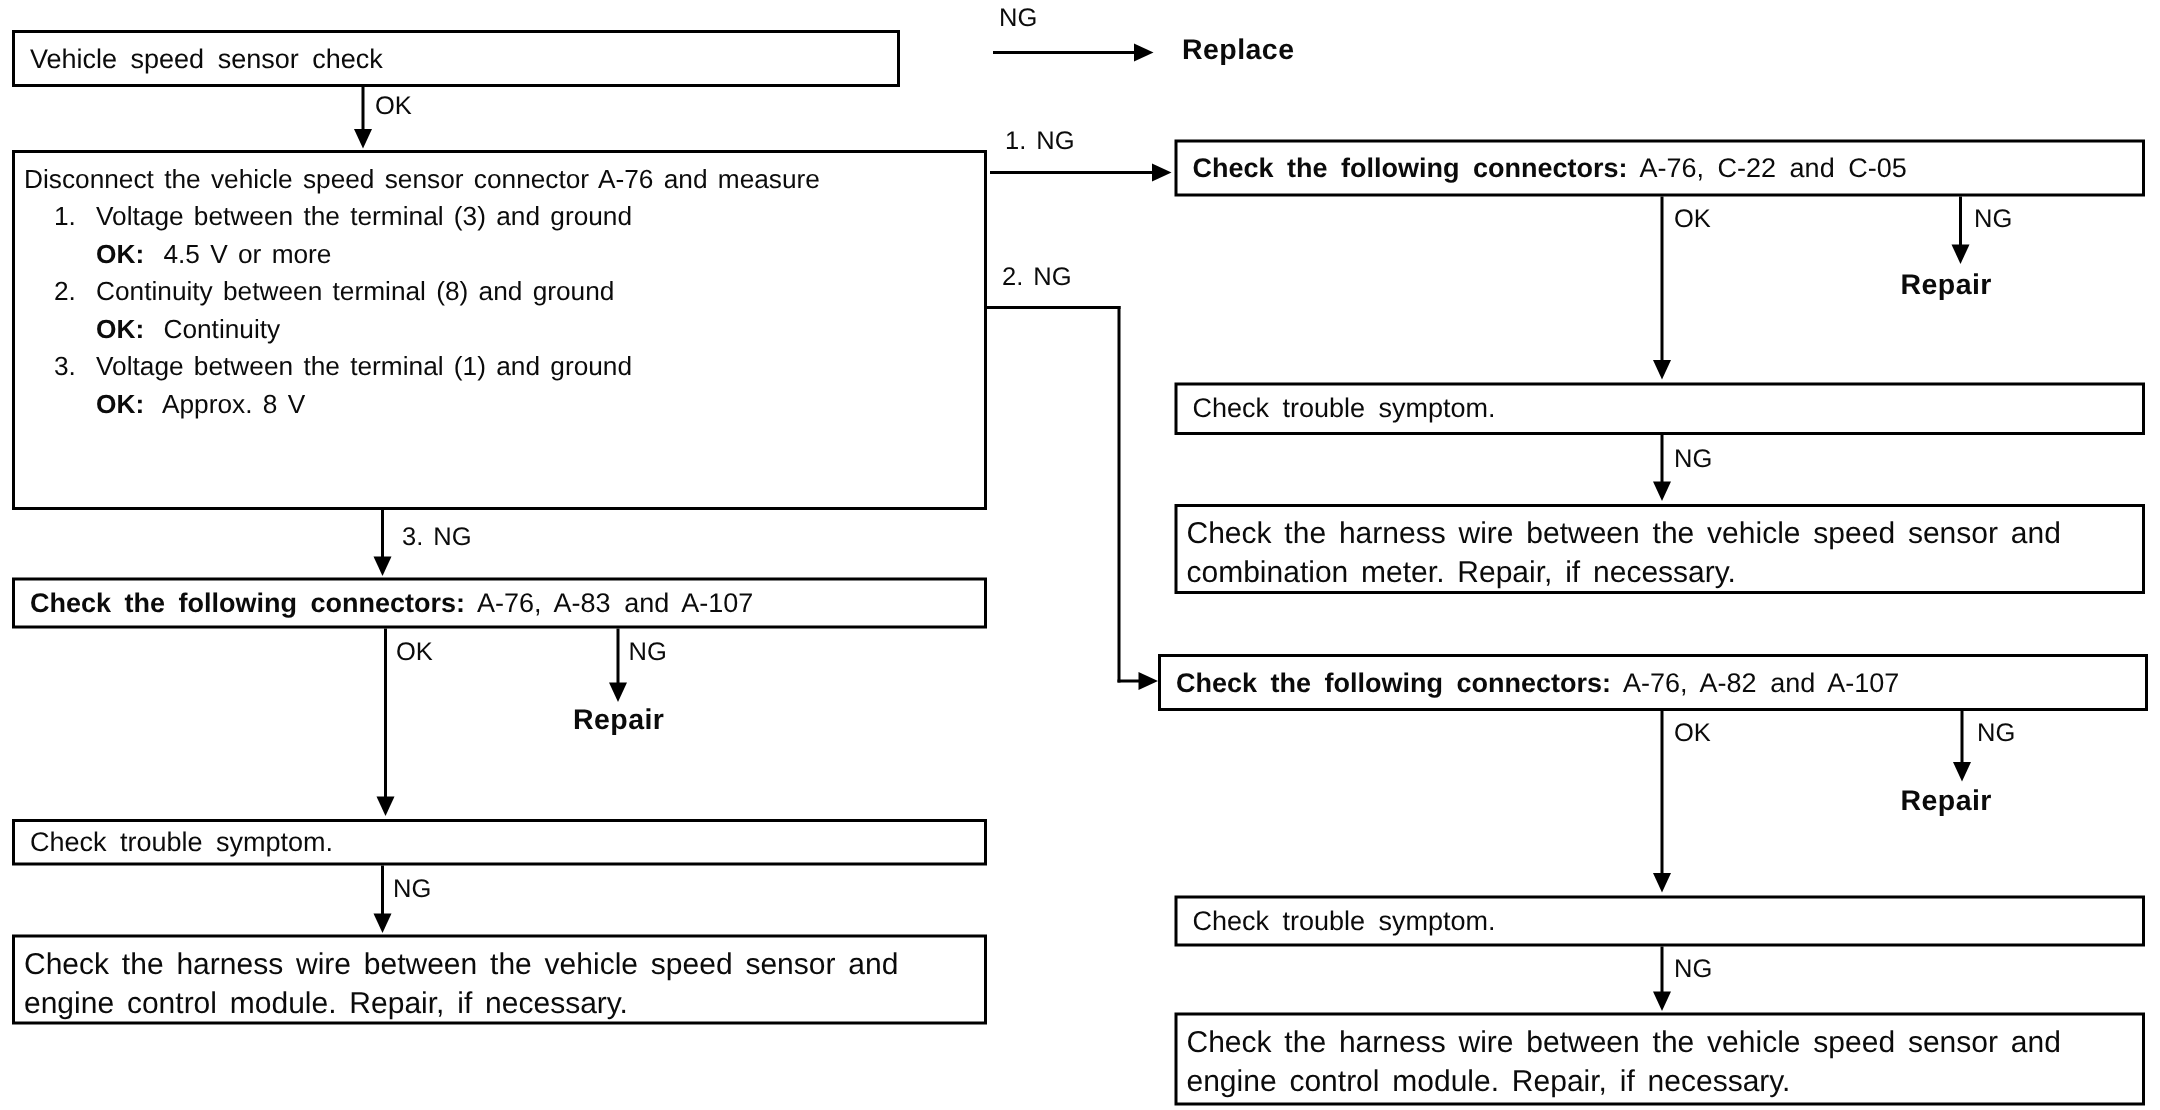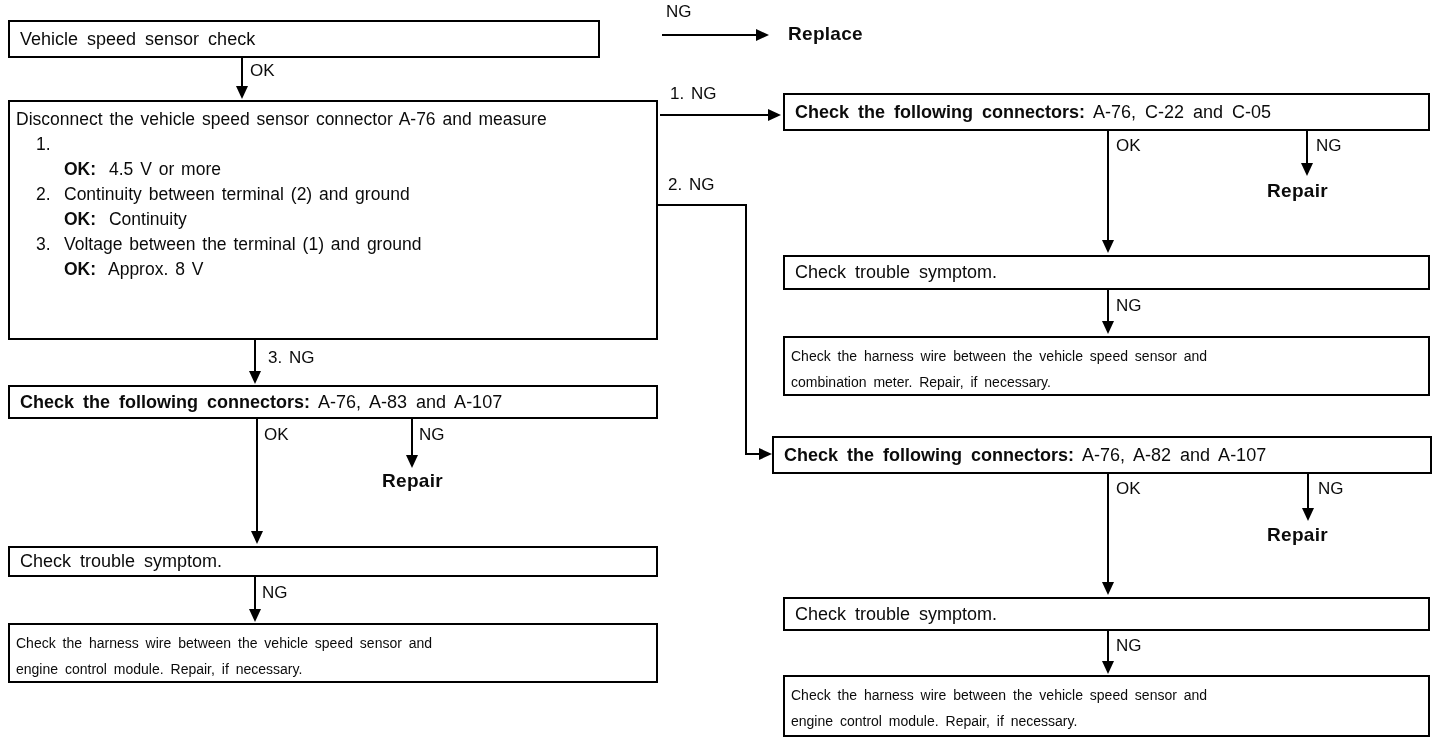--- a/index.html
+++ b/index.html
@@ -13,21 +13,21 @@
     box-sizing:border-box;font-size:18px;display:flex;align-items:center;
     padding:0 10px;word-spacing:4px;white-space:nowrap;
   }
   .box .pre{font-weight:bold;margin-right:8px;}
   .box.multi{display:block;white-space:normal;padding:5px 6px;}
   .bline{font-size:17.5px;line-height:25px;word-spacing:2px;white-space:nowrap;}
   .item{display:flex;padding-left:20px;}
   .item .num{width:28px;flex:none;}
   .okrow{padding-left:48px;}
   .okrow b{margin-right:6px;}
-  .wrap2{font-size:14px;line-height:26px;word-spacing:3px;}
+  .wrap2{font-size:20px;line-height:26px;word-spacing:3px;}
   .hline{position:absolute;height:2px;background:#000;}
   .vline{position:absolute;width:2px;background:#000;}
   .ah-down{position:absolute;width:0;height:0;border-left:6px solid transparent;
     border-right:6px solid transparent;border-top:13px solid #000;}
   .ah-right{position:absolute;width:0;height:0;border-top:6px solid transparent;
     border-bottom:6px solid transparent;border-left:13px solid #000;}
   .lbl{position:absolute;font-size:17px;word-spacing:2px;white-space:nowrap;}
   .result{position:absolute;font-weight:bold;font-size:19px;letter-spacing:.3px;white-space:nowrap;}
 </style>
 </head>
@@ -45,28 +45,29 @@
   <span class="result" style="left:788px;top:23px;text-align:right;">Replace</span>
 
   <div class="vline" style="left:241px;top:58px;height:30px;"></div>
   <div class="ah-down" style="left:236px;top:86px;"></div>
   <span class="lbl" style="left:250px;top:61px;">OK</span>
 
   <div class="box multi" style="left:8px;top:100px;width:650px;height:240px;">
     <div class="bline">Disconnect the vehicle speed sensor connector A-76 and measure</div>
     <div class="bline item">
       <span class="num">1.</span>
+      <span>Voltage between the terminal (3) and ground</span>
     </div>
     <div class="bline okrow">
       <b>OK:</b>
       <span>4.5 V or more</span>
     </div>
     <div class="bline item">
       <span class="num">2.</span>
-      <span>Continuity between terminal (2) and ground</span>
+      <span>Continuity between terminal (8) and ground</span>
     </div>
     <div class="bline okrow">
       <b>OK:</b>
       <span>Continuity</span>
     </div>
     <div class="bline item">
       <span class="num">3.</span>
       <span>Voltage between the terminal (1) and ground</span>
     </div>
     <div class="bline okrow">

